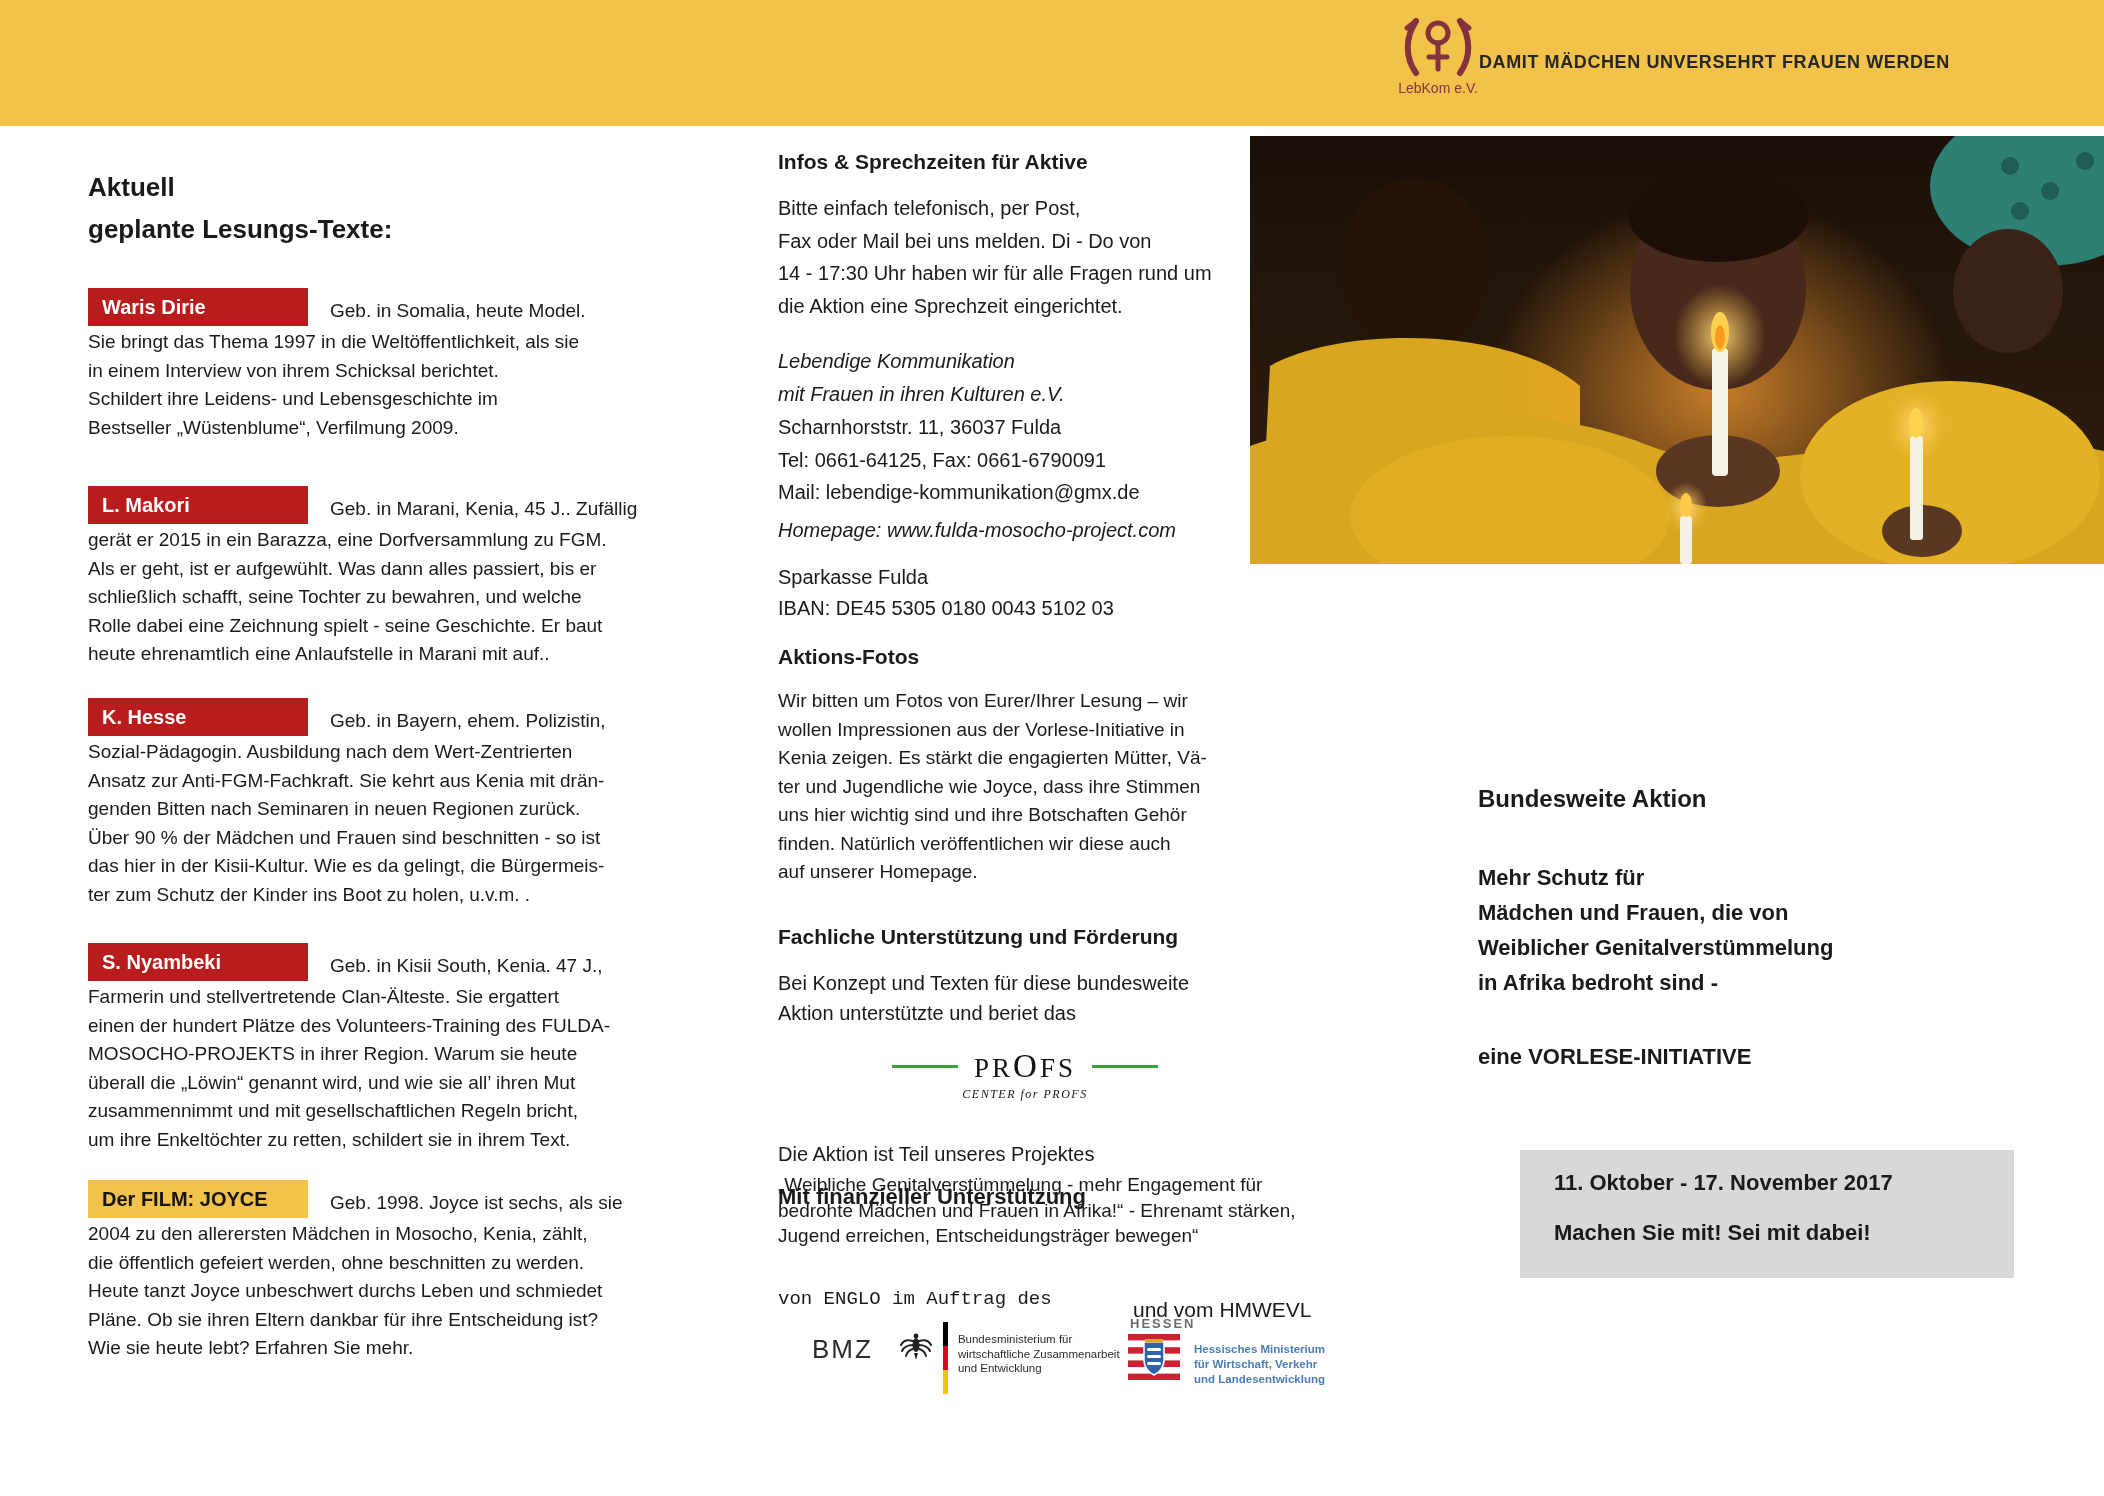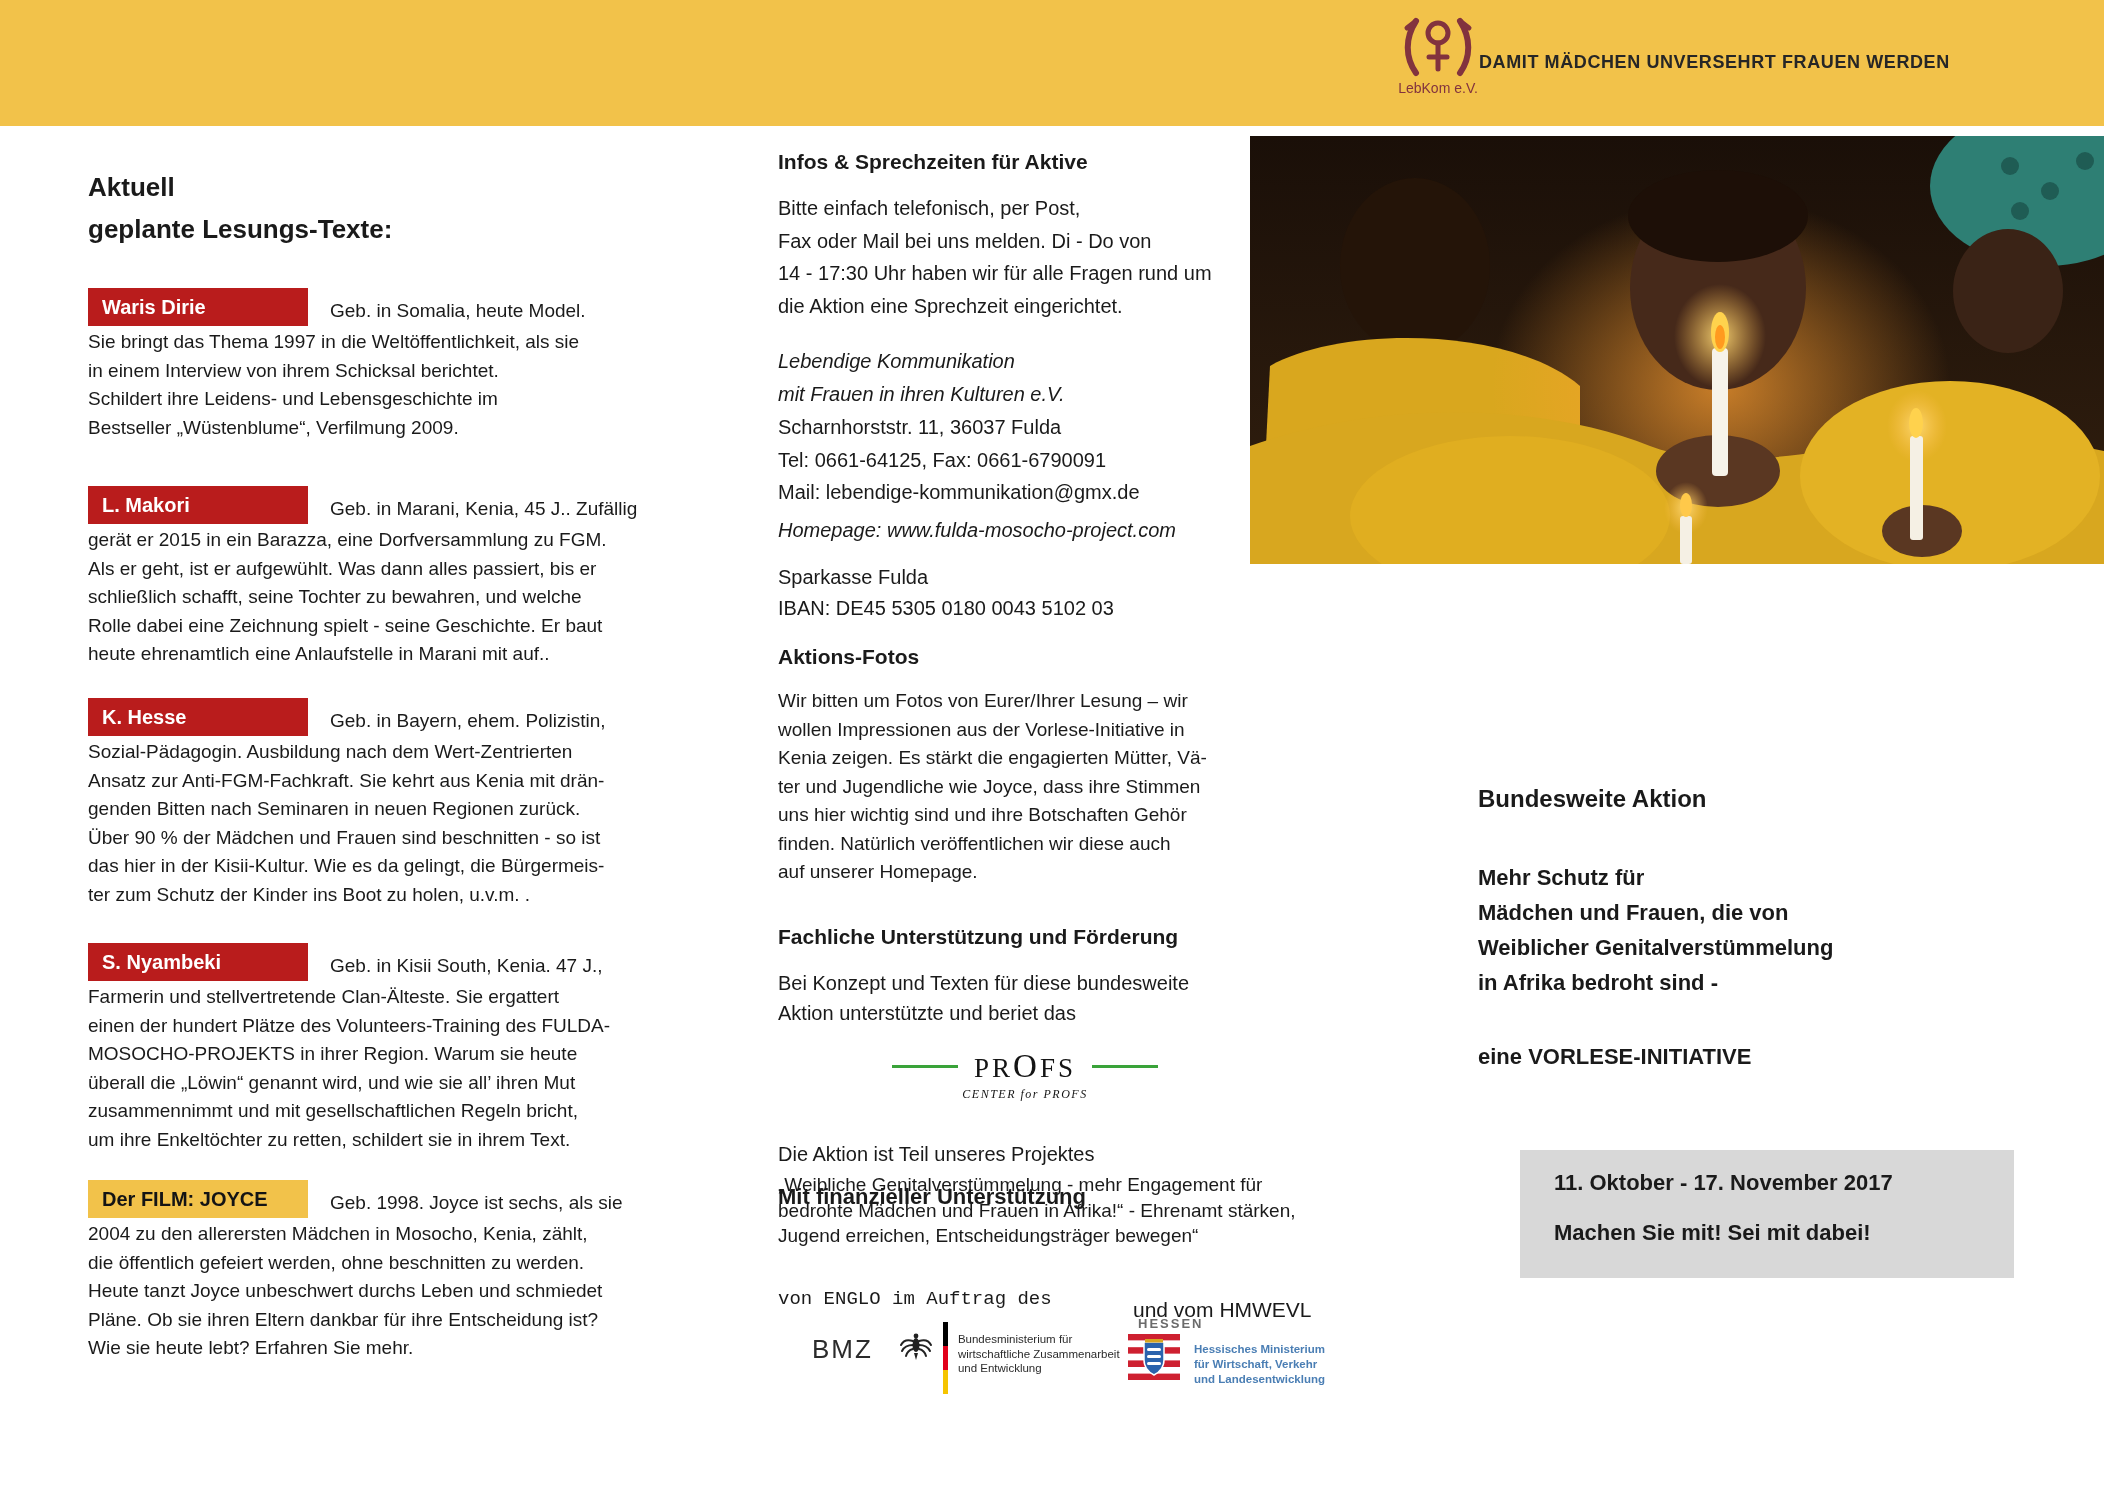--- a/index.html
+++ b/index.html
@@ -61,21 +61,21 @@
   
   .bmz{left:812px;top:1322px;display:flex;align-items:flex-start;}
   .bmz-abbr{font-size:26px;letter-spacing:2px;color:#2b2b2b;padding-top:12px;}
   .bmz-eagle{margin:10px 10px 0 26px;}
   .bmz-stripe{width:5px;height:72px;margin-right:10px;
       background:linear-gradient(to bottom,#000 0 24px,#E2001A 24px 48px,#F5C400 48px 72px);}
   .bmz-text{font-size:11.5px;line-height:14.5px;color:#2b2b2b;padding-top:10px;}
 
   
   .hessen{left:1128px;top:1316px;width:240px;}
-  .hessen-label{font-size:13px;font-weight:bold;letter-spacing:2px;color:#6b6b6b;margin-left:10px;}
+  .hessen-label{font-size:13px;font-weight:bold;letter-spacing:2px;color:#6b6b6b;margin-left:2px;}
   .hessen-row{display:flex;align-items:flex-start;margin-top:3px;}
   .hessen-flag{position:relative;width:52px;height:46px;flex:0 0 auto;}
   .hessen-text{font-size:11.5px;line-height:15px;font-weight:bold;color:#4A7EB4;margin:8px 0 7px 14px;}
 
   
   .rc-title{left:1478px;top:785px;font-size:24px;font-weight:bold;}
   .rc-lines{left:1478px;top:860px;font-size:22px;font-weight:bold;line-height:35px;}
   .rc-sub{left:1478px;top:1044px;font-size:22px;font-weight:bold;}
   .gray-box{left:1520px;top:1150px;width:494px;height:128px;background:#D8D8D8;box-sizing:border-box;padding:20px 0 0 34px;}
   .box-l1{font-size:22px;font-weight:bold;}

